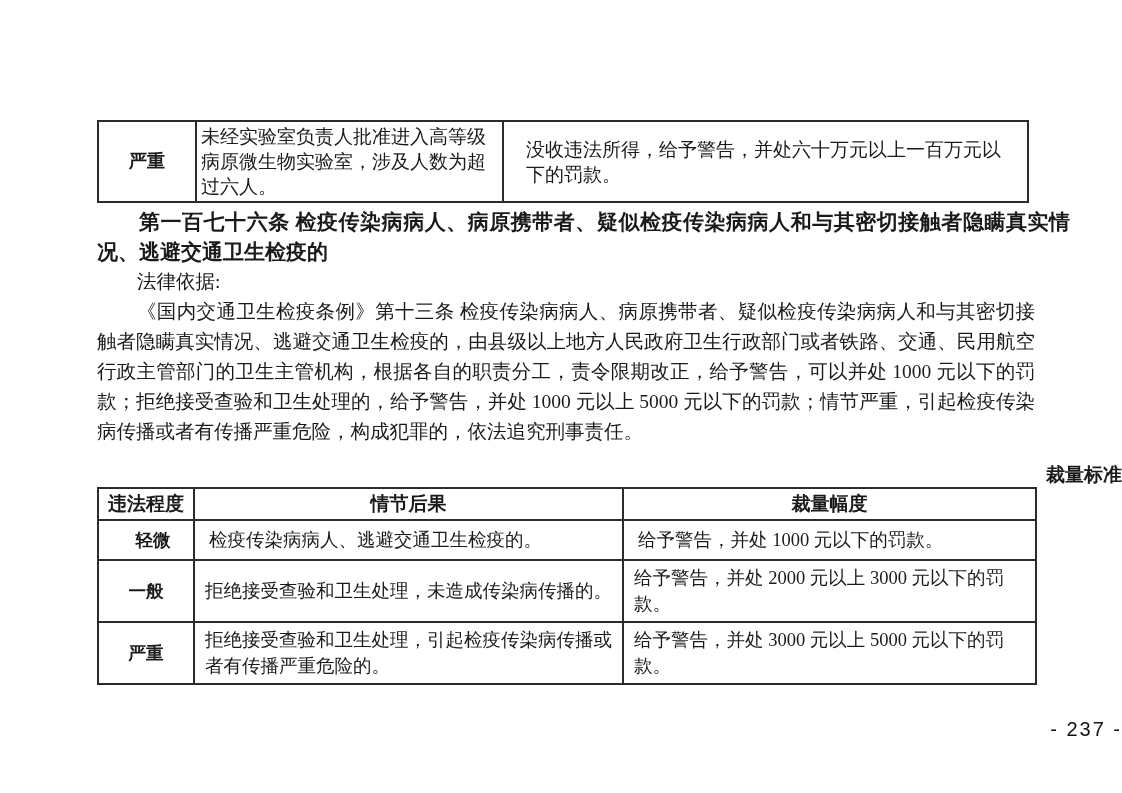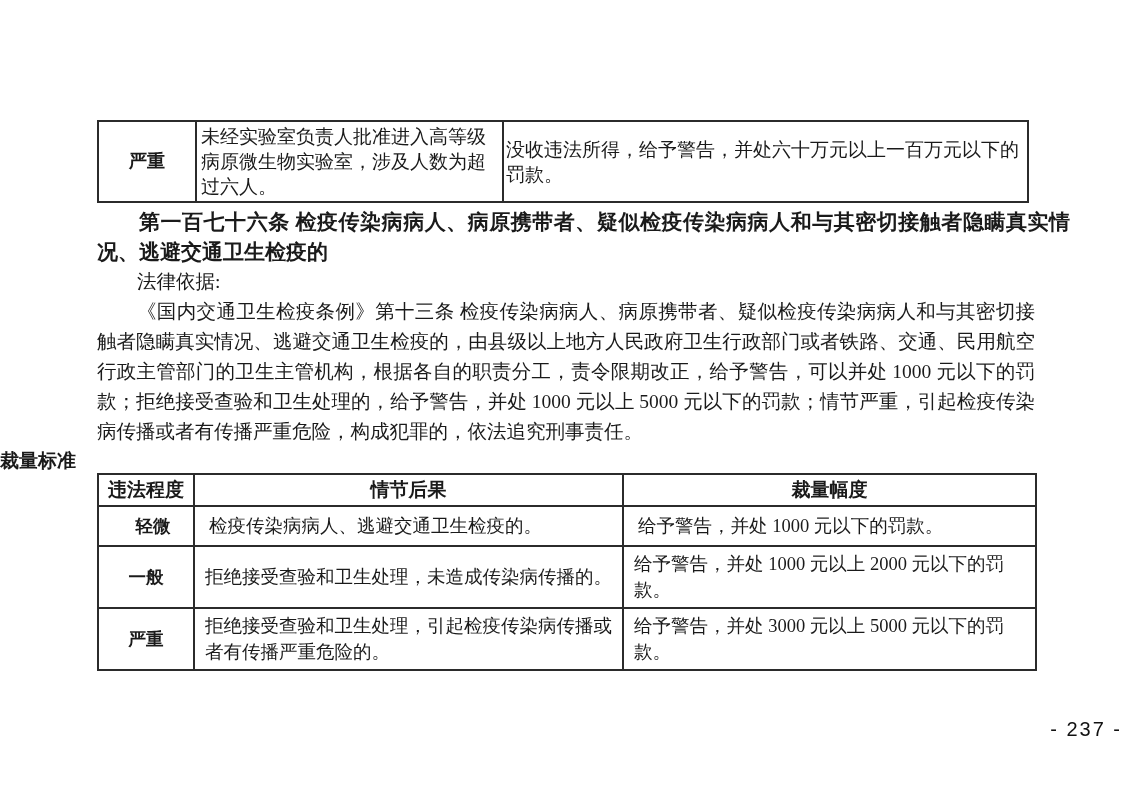--- a/index.html
+++ b/index.html
@@ -21,21 +21,21 @@
     font-size: 19px;
   }
   .cont-table td {
     border: 2px solid #2b2b2b;
     vertical-align: middle;
     height: 52px;
     line-height: 25px;
   }
   .cont-table .deg { width: 98px; text-align: center; font-weight: bold; font-size: 18px; }
   .cont-table .circ { width: 307px; padding: 2px 4px; }
-  .cont-table .pen { width: 525px; padding: 2px 2px; }
+  .cont-table .pen { width: 525px; padding: 2px 22px; }
 
   
   .sec-heading {
     margin: 14px 97px 0 97px;
     font-size: 20px; font-weight: bold;
     line-height: 26px;
     text-indent: 42px;
   }
   .article-heading {
     margin: 4px 52px 0 97px;
@@ -53,23 +53,23 @@
   .legal-text {
     margin: 0 87px 0 97px;
     font-size: 19.5px;
     line-height: 30px;
     text-indent: 40px;
     text-align: justify;
   }
 
   
   .std-title {
-    margin-top: 2px;
+    margin-top: 16px;
     width: 1122px;
-    text-align: left;
+    text-align: right;
     font-size: 19px; font-weight: bold;
     font-family: "Liberation Sans", "DejaVu Sans", sans-serif;
     line-height: 24px;
   }
   .std-table {
     margin: 0 0 0 97px;
     width: 938px;
     font-size: 18.5px;
   }
   .std-table th, .std-table td {
@@ -148,21 +148,21 @@
     </thead>
     <tbody>
       <tr class="r1">
         <td class="deg">轻微</td>
         <td class="circ">检疫传染病病人、逃避交通卫生检疫的。</td>
         <td class="pen">给予警告，并处 1000 元以下的罚款。</td>
       </tr>
       <tr class="r2">
         <td class="deg">一般</td>
         <td class="circ">拒绝接受查验和卫生处理，未造成传染病传播的。</td>
-        <td class="pen">给予警告，并处 1000 元以上 2000 元以下的罚款。</td>
+        <td class="pen">给予警告，并处 2000 元以上 3000 元以下的罚款。</td>
       </tr>
       <tr class="r3">
         <td class="deg">严重</td>
         <td class="circ">拒绝接受查验和卫生处理，引起检疫传染病传播或者有传播严重危险的。</td>
         <td class="pen">给予警告，并处 3000 元以上 5000 元以下的罚款。</td>
       </tr>
     </tbody>
   </table>
 
   <div class="page-num">- 237 -</div>

